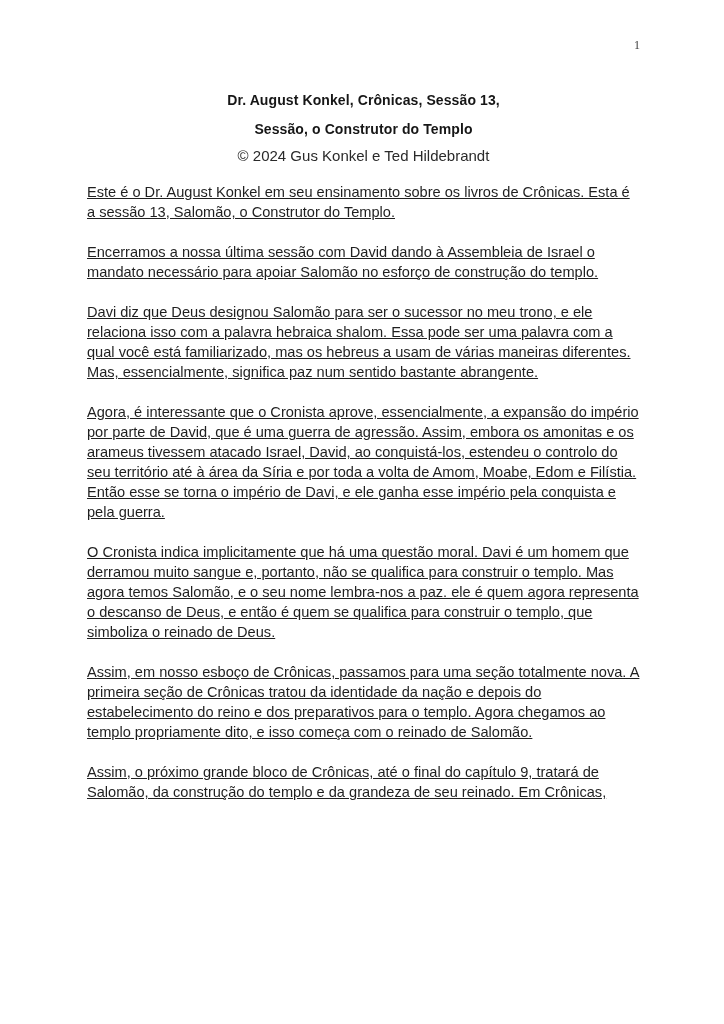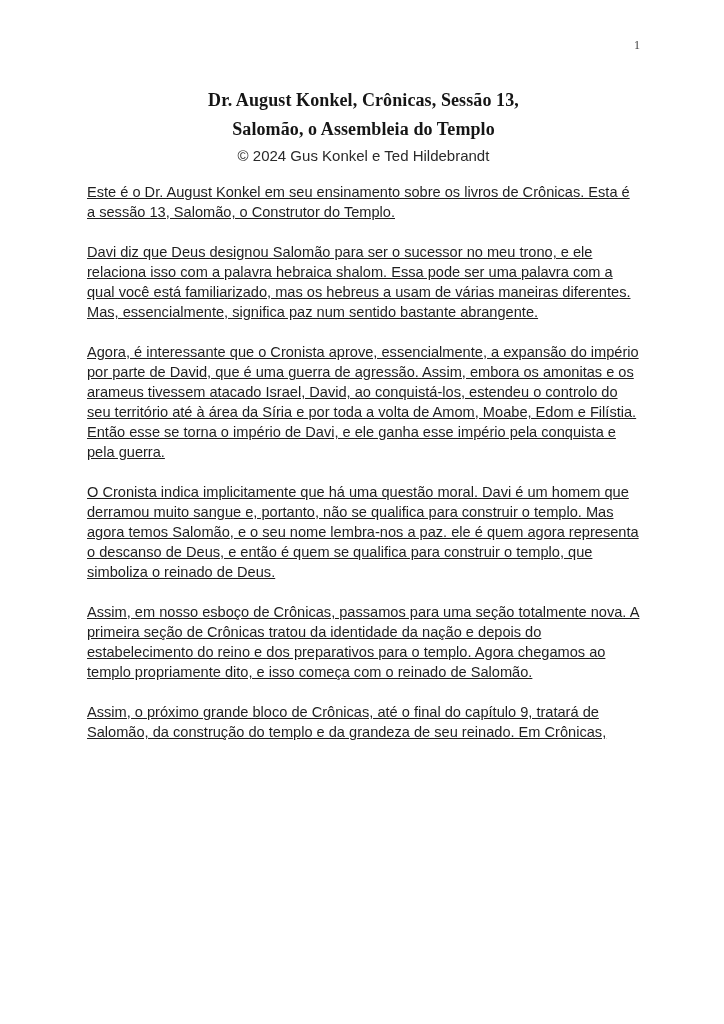--- a/index.html
+++ b/index.html
@@ -24,23 +24,23 @@
   .page-number {
     text-align: right;
     font-family: "Liberation Serif", serif;
     font-size: 12px;
     line-height: 15px;
     color: #3c3c3c;
   }
   .doc-title {
     margin-top: 33px;
     text-align: center;
-    font-family: Liberation Serif, serif;
+    font-family: Liberation Sans, sans-serif;
     font-weight: 700;
-    font-size: 18px;
+    font-size: 14px;
     line-height: 29px;
     color: #161616;
     letter-spacing: 0.1px;
   }
   .doc-copyright {
     margin-top: 2px;
     text-align: center;
     font-family: Liberation Sans, sans-serif;
     font-size: 15px;
     line-height: 19px;
@@ -62,27 +62,28 @@
 </head>
 <body>
 
 <div class="page">
   <div class="content">
 
     <div class="page-number">1</div>
 
     <div class="doc-title">
       <div>Dr. August Konkel, Crônicas, Sessão 13,</div>
-      <div>Salomão, o Assembleia do Templo</div>
+      <div>Sessão, o Construtor do Templo</div>
     </div>
 
     <div class="doc-copyright">© 2024 Gus Konkel e Ted Hildebrandt</div>
 
     <div class="doc-body">
       <p>Este é o Dr. August Konkel em seu ensinamento sobre os livros de Crônicas. Esta é a sessão 13, Salomão, o Construtor do Templo.</p>
+      <p>Encerramos a nossa última sessão com David dando à Assembleia de Israel o mandato necessário para apoiar Salomão no esforço de construção do templo.</p>
       <p>Davi diz que Deus designou Salomão para ser o sucessor no meu trono, e ele relaciona isso com a palavra hebraica shalom. Essa pode ser uma palavra com a qual você está familiarizado, mas os hebreus a usam de várias maneiras diferentes. Mas, essencialmente, significa paz num sentido bastante abrangente.</p>
       <p>Agora, é interessante que o Cronista aprove, essencialmente, a expansão do império por parte de David, que é uma guerra de agressão. Assim, embora os amonitas e os arameus tivessem atacado Israel, David, ao conquistá-los, estendeu o controlo do seu território até à área da Síria e por toda a volta de Amom, Moabe, Edom e Filístia. Então esse se torna o império de Davi, e ele ganha esse império pela conquista e pela guerra.</p>
       <p>O Cronista indica implicitamente que há uma questão moral. Davi é um homem que derramou muito sangue e, portanto, não se qualifica para construir o templo. Mas agora temos Salomão, e o seu nome lembra-nos a paz. ele é quem agora representa o descanso de Deus, e então é quem se qualifica para construir o templo, que simboliza o reinado de Deus.</p>
       <p>Assim, em nosso esboço de Crônicas, passamos para uma seção totalmente nova. A primeira seção de Crônicas tratou da identidade da nação e depois do estabelecimento do reino e dos preparativos para o templo. Agora chegamos ao templo propriamente dito, e isso começa com o reinado de Salomão.</p>
       <p>Assim, o próximo grande bloco de Crônicas, até o final do capítulo 9, tratará de Salomão, da construção do templo e da grandeza de seu reinado. Em Crônicas,</p>
     </div>
 
   </div>
 </div>
 

